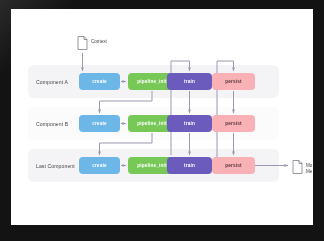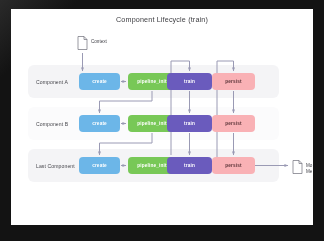--- a/index.html
+++ b/index.html
@@ -145,21 +145,20 @@
   }
 </style>
 </head>
 <body>
 
 <div id="frame">
   <div id="frame-bevel"></div>
 
   <div id="canvas">
 
-    <div id="title">Component Lifecycle (train)</div>
 
     <div class="lane shade" id="lane-a">
       <span class="lane-label">Component A</span>
     </div>
     <div class="lane plain" id="lane-b">
       <span class="lane-label">Component B</span>
     </div>
     <div class="lane shade" id="lane-c">
       <span class="lane-label">Last Component</span>
     </div>

